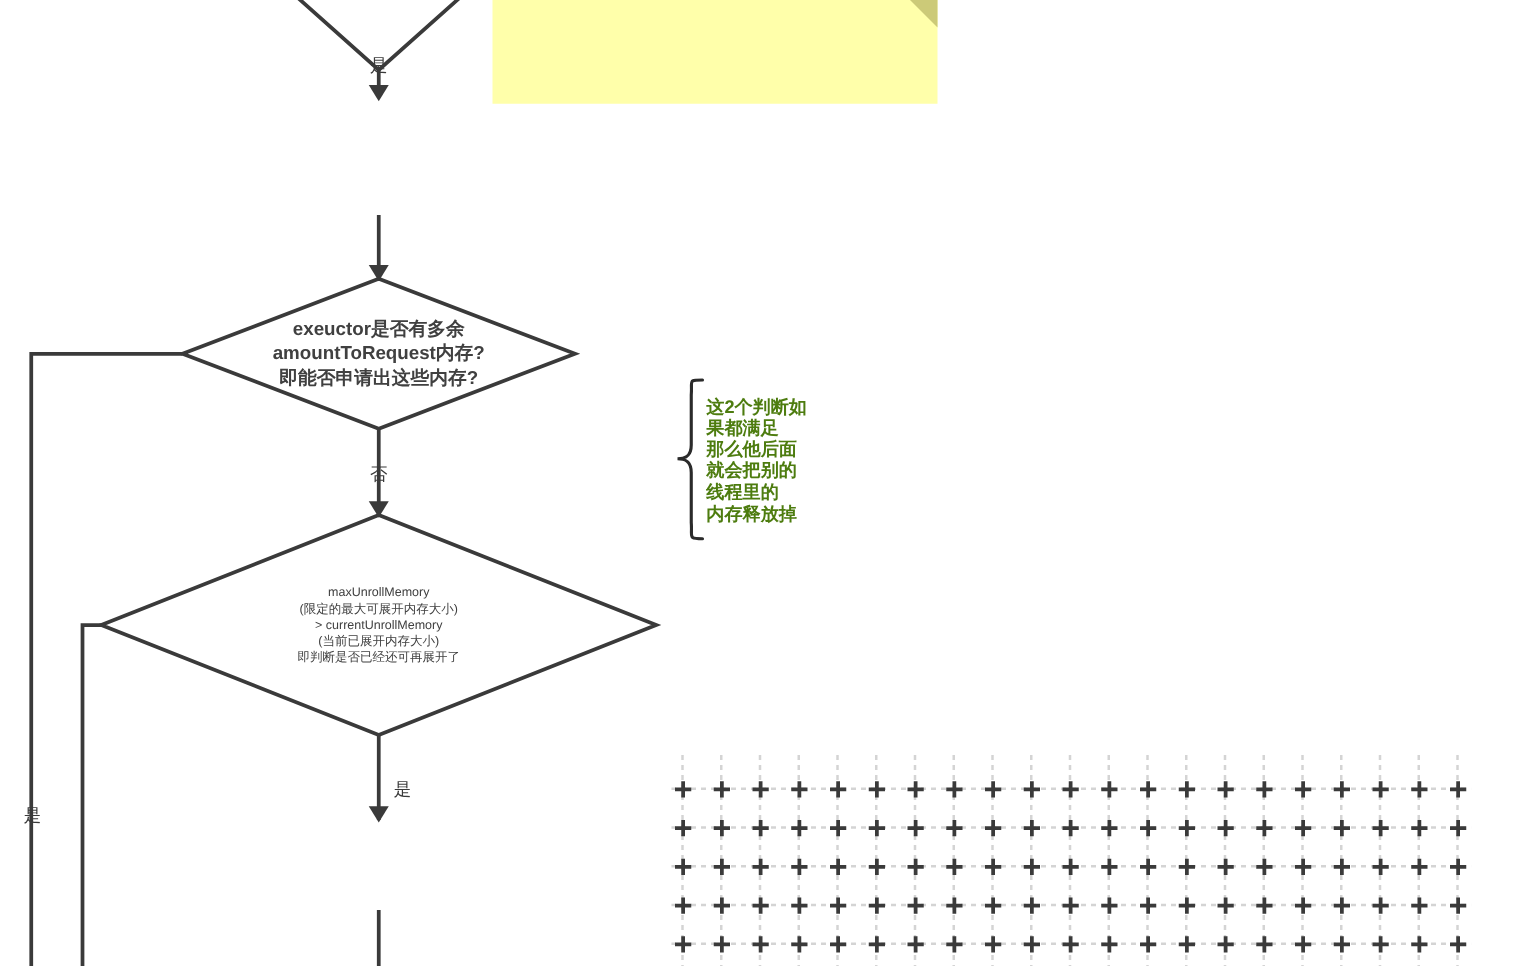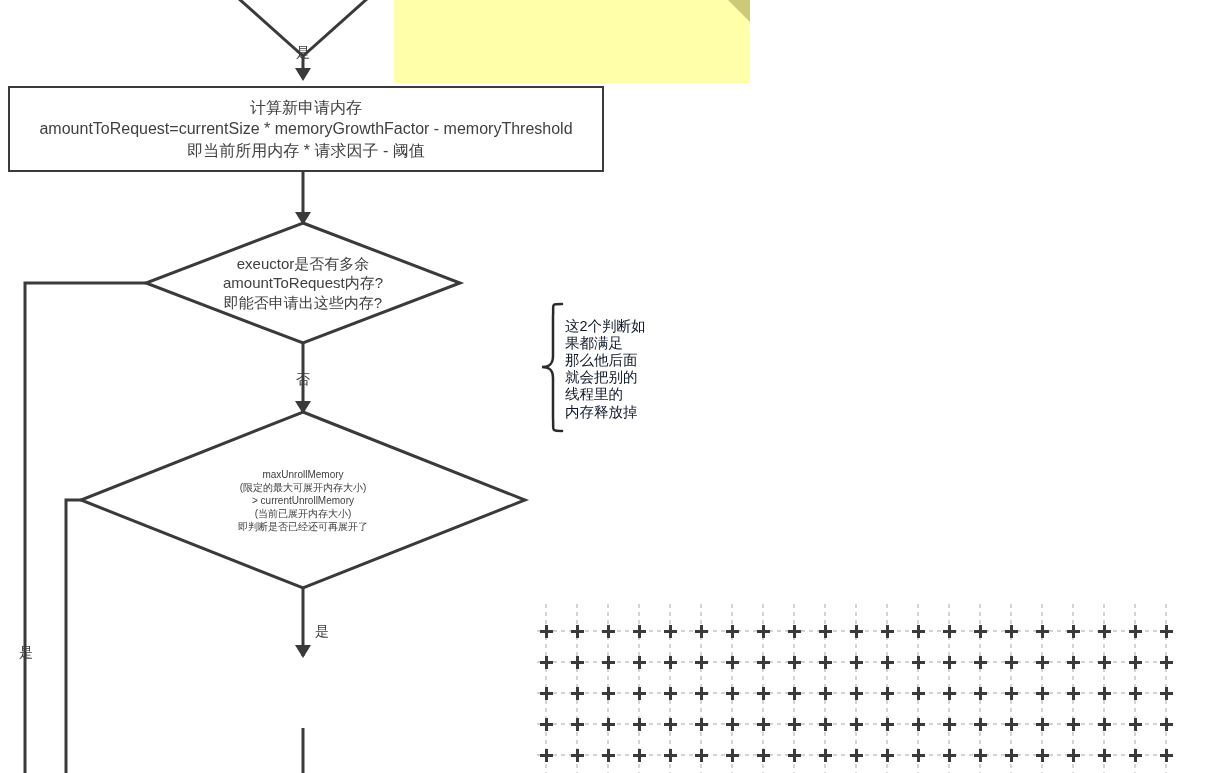--- a/index.html
+++ b/index.html
@@ -85,22 +85,22 @@
   .note .fold{
     position:absolute;right:0;top:0;
     width:0;height:0;
     border-left:22px solid transparent;
     border-top:22px solid #ccca78;
   }
 
   
   .brace-wrap{position:absolute;}
   .brace-txt{
-    position:absolute;color:#0f172a;
-    line-height:1.18;white-space:pre-line;
+    position:absolute;color:#4d7c0f;
+    line-height:1.18;white-space:pre-line;font-weight:bold;
   }
 </style>
 </head>
 <body>
 
 <div id="canvas">
 
   <div class="grid-block" id="gridBlock" style="background-image: none;">
       <div class="grid-hline" style="top: 26px;"></div>
       <div class="grid-hline" style="top: 57px;"></div>
@@ -261,25 +261,22 @@
   <div class="arrow-d" style="left:295px;top:68px;"></div>
   <div class="arrow-d" style="left:295px;top:212px;"></div>
   <div class="arrow-d" style="left:295px;top:401px;"></div>
   <div class="arrow-d" style="left:295px;top:645px;"></div>
 
   <div class="elabel" style="left:296px;top:45px;">是</div>
   <div class="elabel" style="left:296px;top:372px;">否</div>
   <div class="elabel" style="left:315px;top:624px;">是</div>
   <div class="elabel" style="left:19px;top:645px;">是</div>
 
-  <div class="proc" style="left:8px;top:86px;width:596px;height:86px;font-size:16px;">计算新申请内存
-amountToRequest=currentSize * memoryGrowthFactor - memoryThreshold
-即当前所用内存 * 请求因子 - 阈值</div>
-
-  <div class="diamond-wrap" style="left:146px;top:223px;width:314px;height:120px;">
+
+  <div class="diamond-wrap" style="left:146px;top:223px;width:314px;height:120px;font-weight:bold;">
     <div class="diamond-txt" style="font-size:15px;">exeuctor是否有多余
 amountToRequest内存?
 即能否申请出这些内存?</div>
   </div>
 
   <div class="diamond-wrap" style="left:81px;top:412px;width:444px;height:176px;">
     <div class="diamond-txt" style="font-size:10px;">maxUnrollMemory
 (限定的最大可展开内存大小)
 &gt; currentUnrollMemory
 (当前已展开内存大小)

